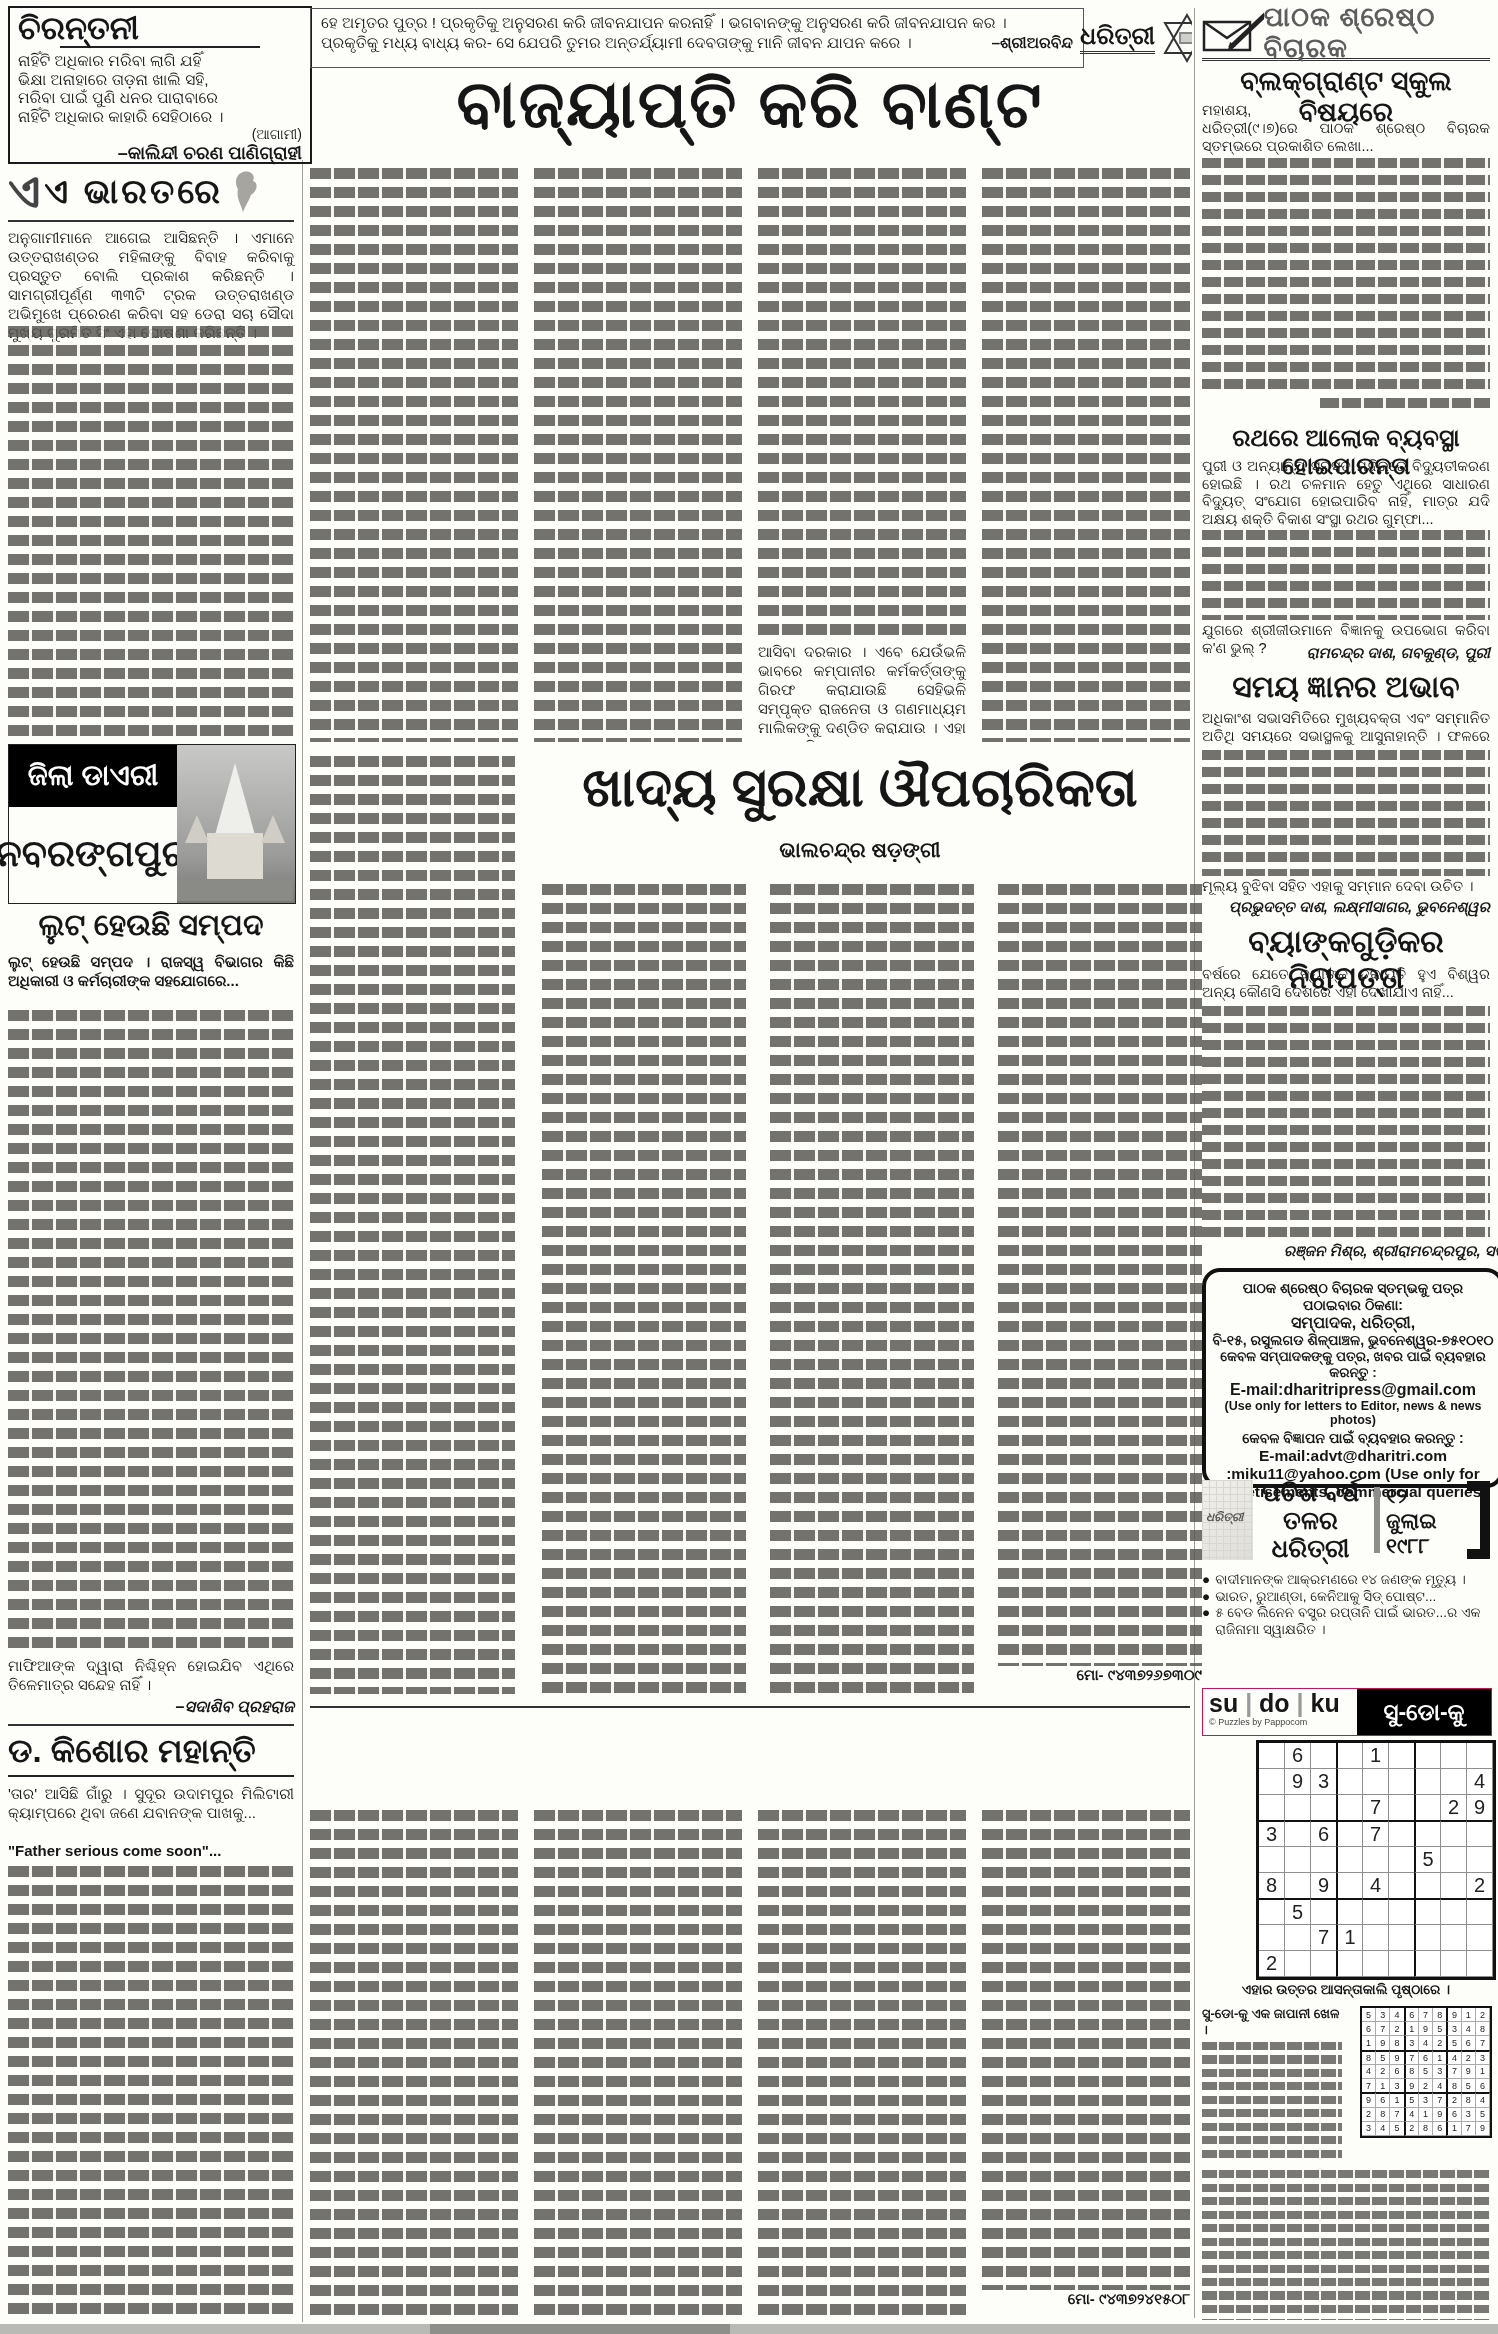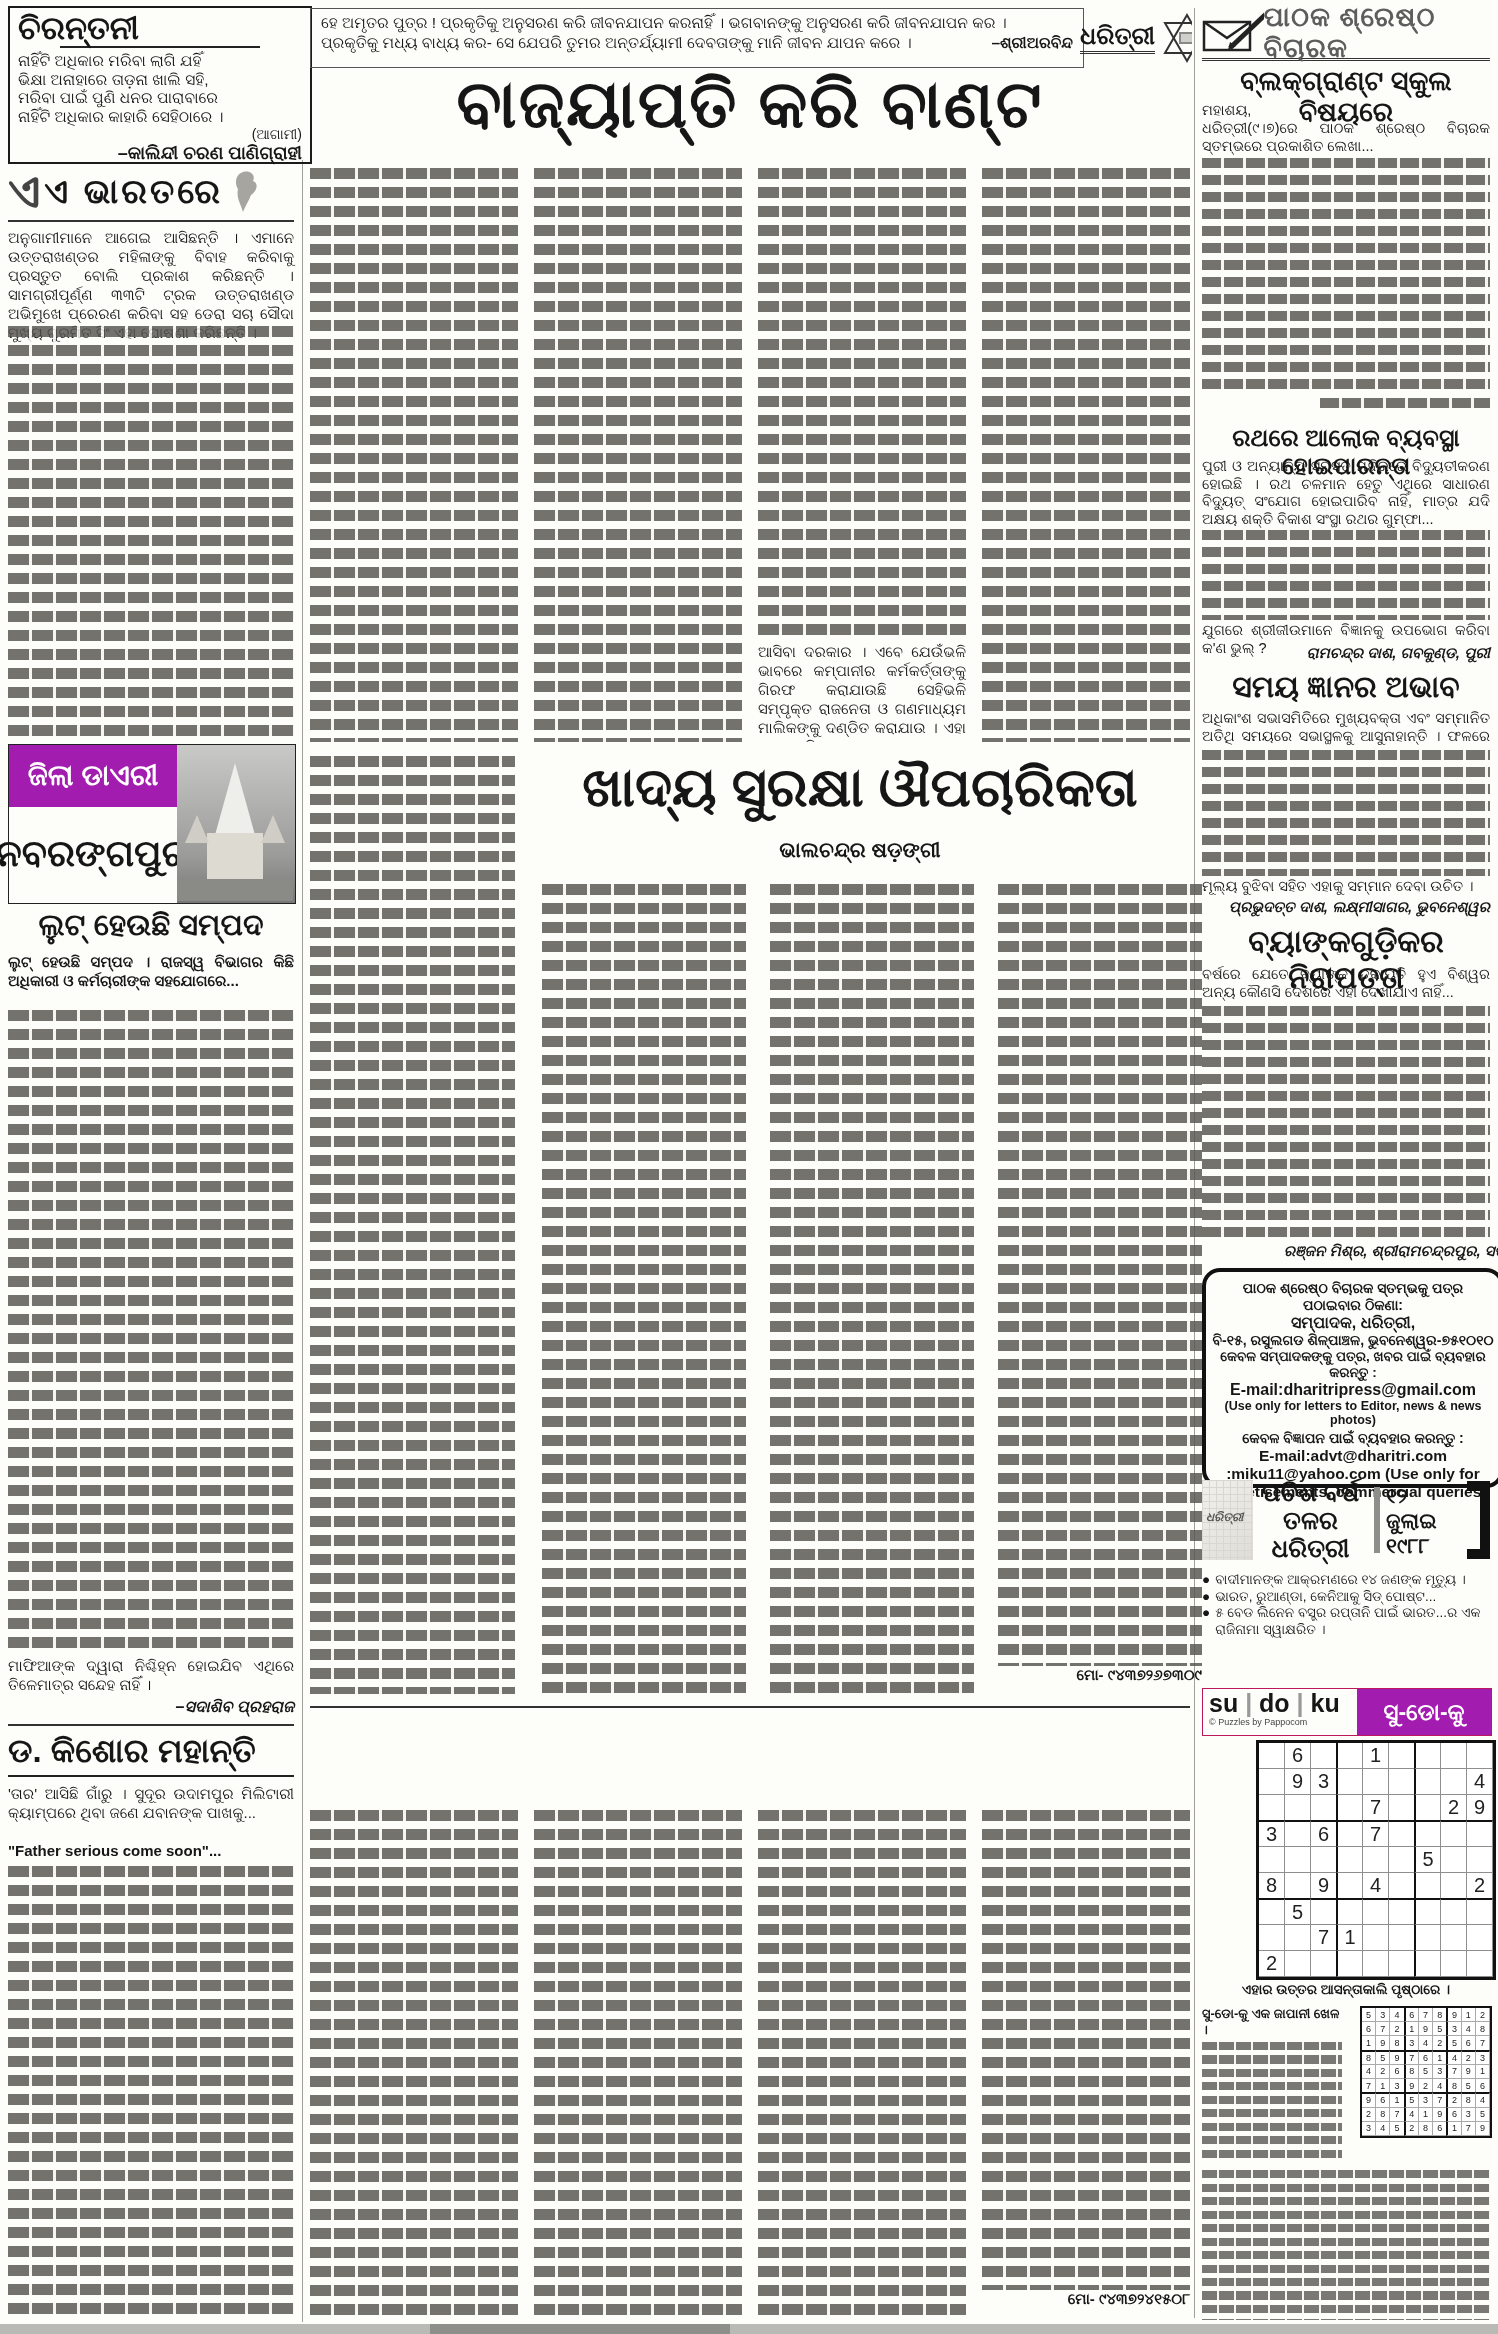--- a/index.html
+++ b/index.html
@@ -31,21 +31,21 @@
   
   .sd-grid{display:grid;grid-template-columns:repeat(9,1fr);grid-template-rows:repeat(9,1fr);
            border:3px solid #111;background:#fff;}
   .sd-cell{border-right:1px solid #8e8e8e;border-bottom:1px solid #8e8e8e;
            display:flex;align-items:center;justify-content:center;
            font-size:20px;color:#222;}
   .sd-cell.tl{border-left:2px solid #111;margin-left:-1px;}
   .sd-cell.tt{border-top:2px solid #111;margin-top:-1px;}
   .sd2 .sd-cell{font-size:9px;border-right:1px solid #aaa;border-bottom:1px solid #aaa;}
   .sd2{border-width:2px;}
-  .blackbar{background:#a21caf;color:#fff;}
+  .blackbar{background:#000000;color:#fff;}
   .pattern{background:
       repeating-linear-gradient(90deg,#d8d7d2 0 1px,transparent 1px 7px),
       repeating-linear-gradient(180deg,#d8d7d2 0 1px,transparent 1px 7px),
       linear-gradient(135deg,#f2f1ec,#dddcd6);}
   .bracket{border-top:10px solid #111;border-right:10px solid #111;border-bottom:10px solid #111;}
 </style>
 </head>
 <body>
 
 <div class="page">

